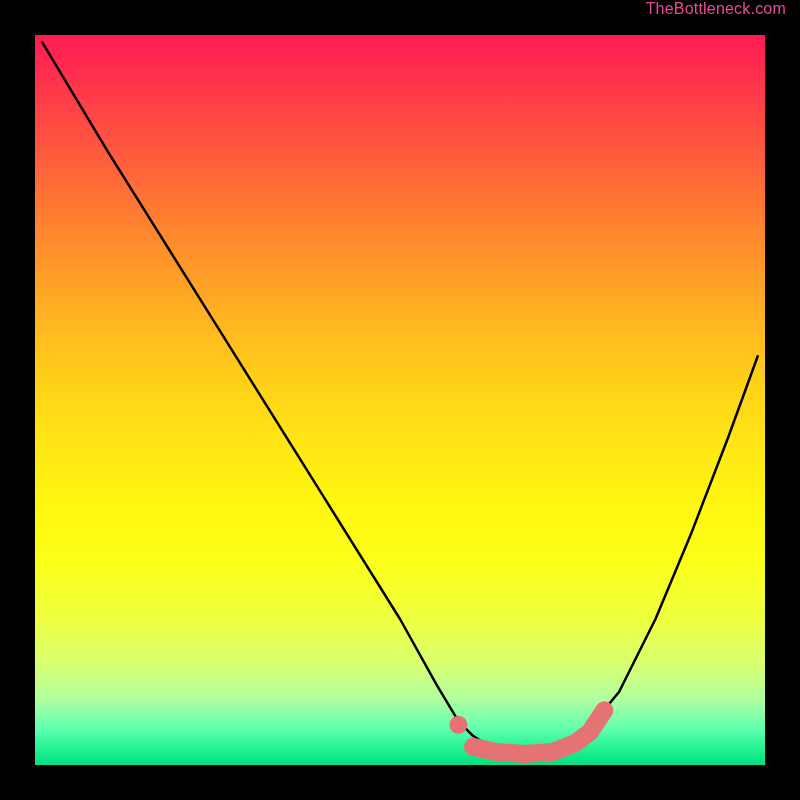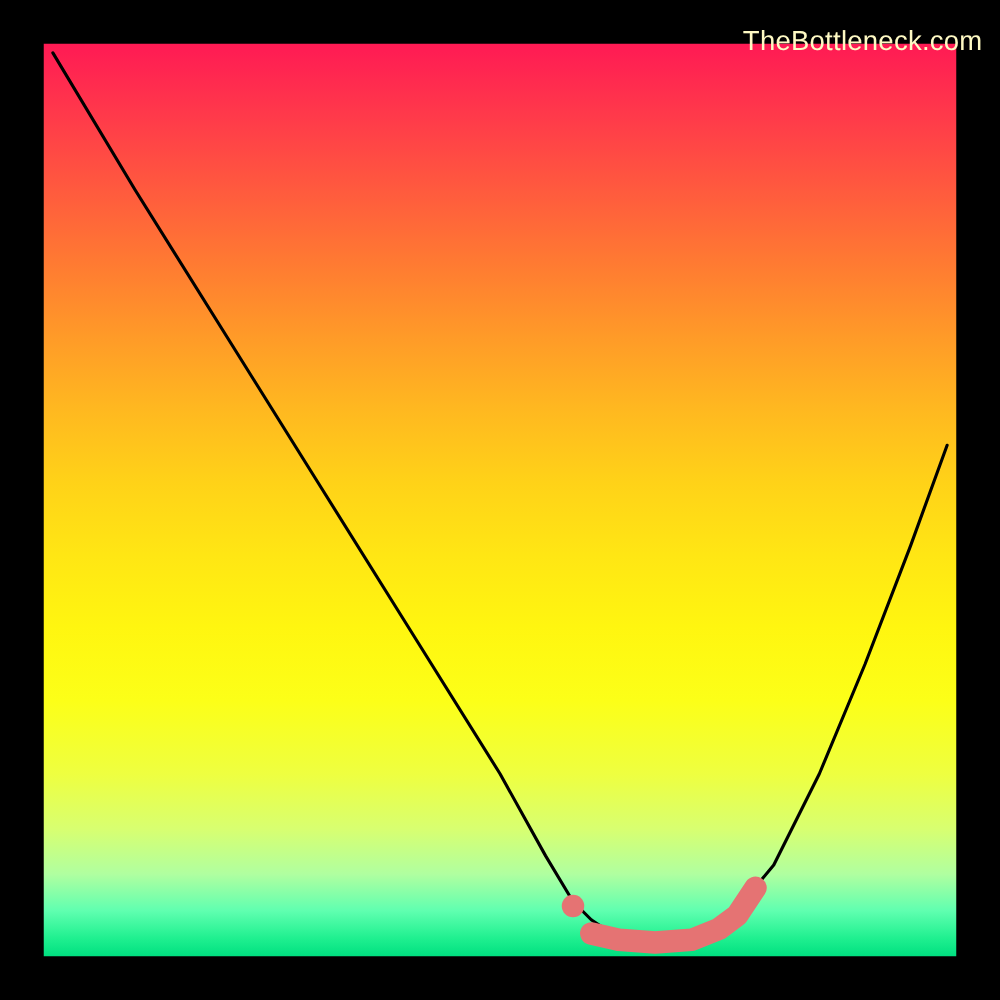--- a/index.html
+++ b/index.html
@@ -6,24 +6,24 @@
   body {
     width: 800px;
     height: 800px;
     background: #000;
     position: relative;
     font-family: Arial, sans-serif;
     overflow: hidden;
   }
   .watermark {
     position: absolute;
-    top: 20px;
+    top: 0;
     right: 14px;
-    color: #fef9c3;
-    font-size: 22px;
+    color: #ec4899;
+    font-size: 16px;
     font-weight: 400;
     letter-spacing: 0.2px;
     z-index: 10;
   }
   .plot-frame {
     position: absolute;
     left: 35px;
     top: 35px;
     width: 730px;
     height: 730px;

